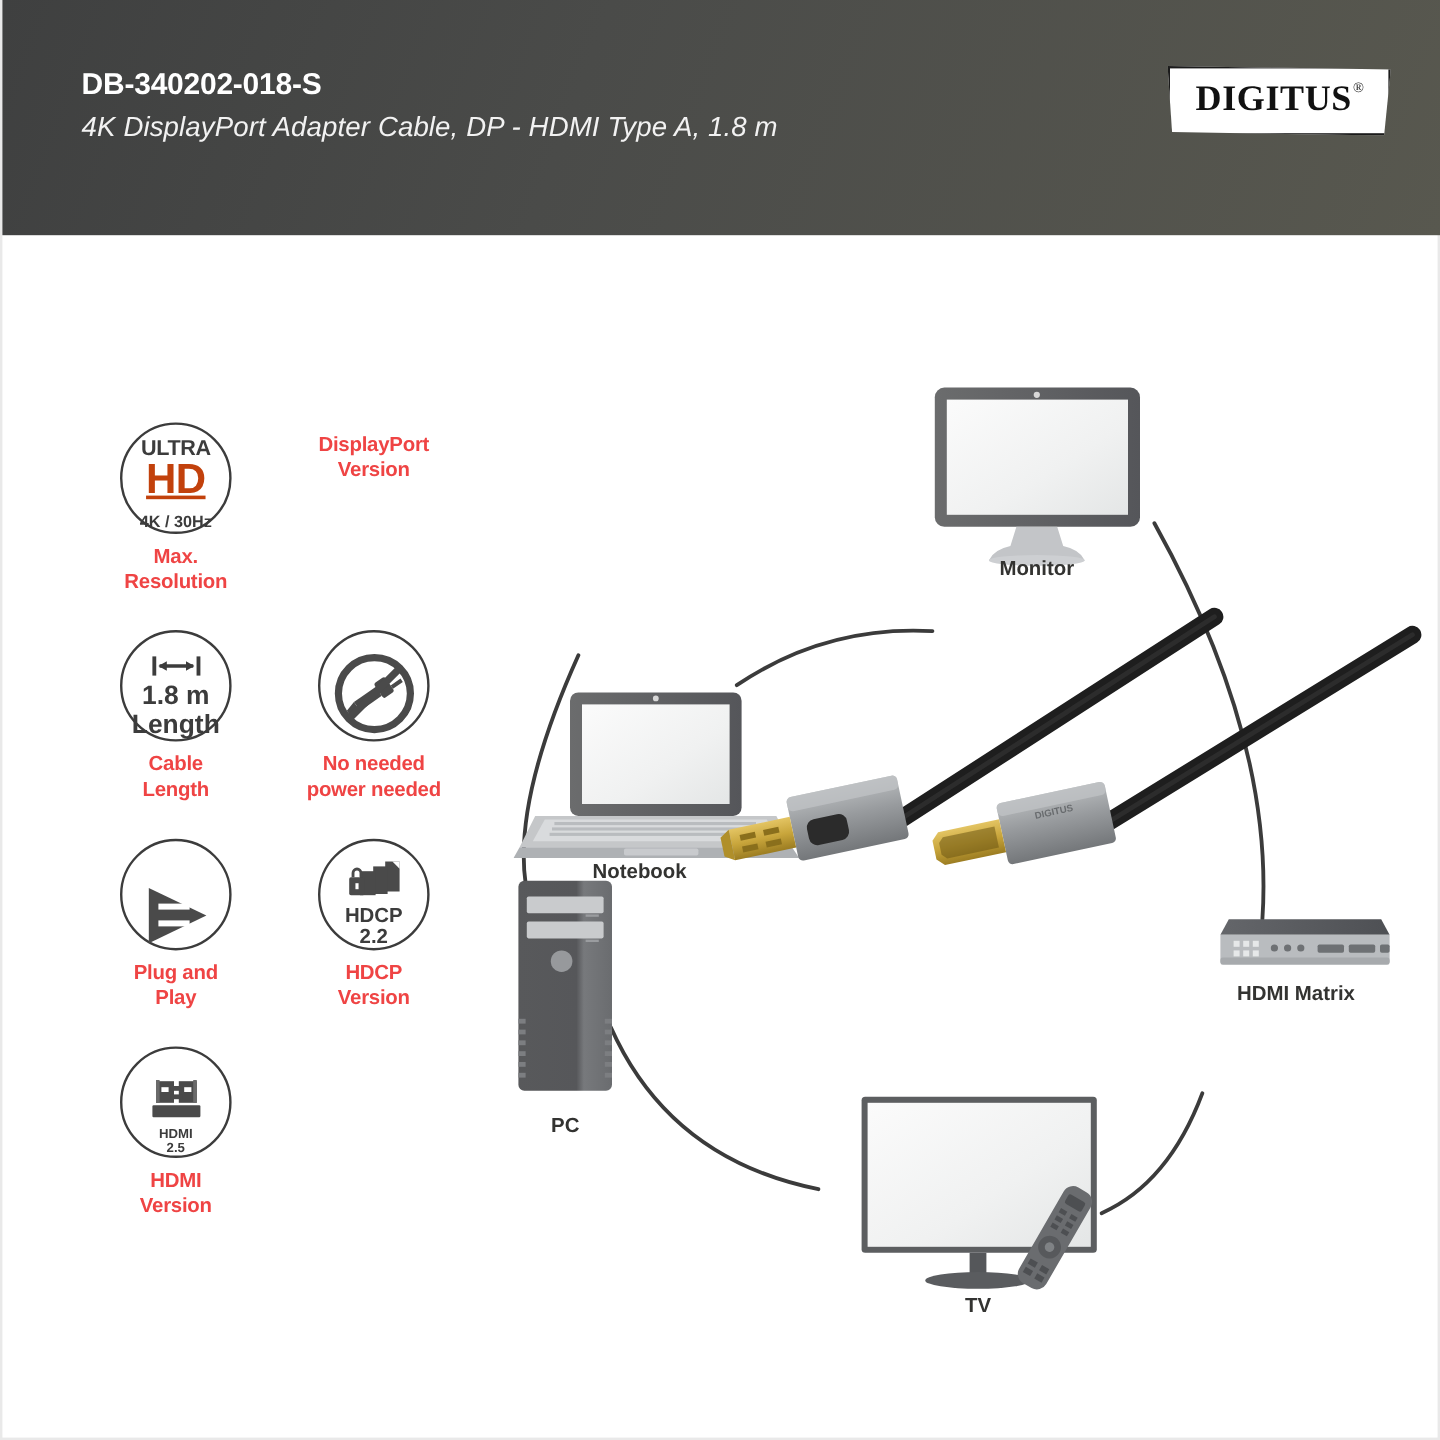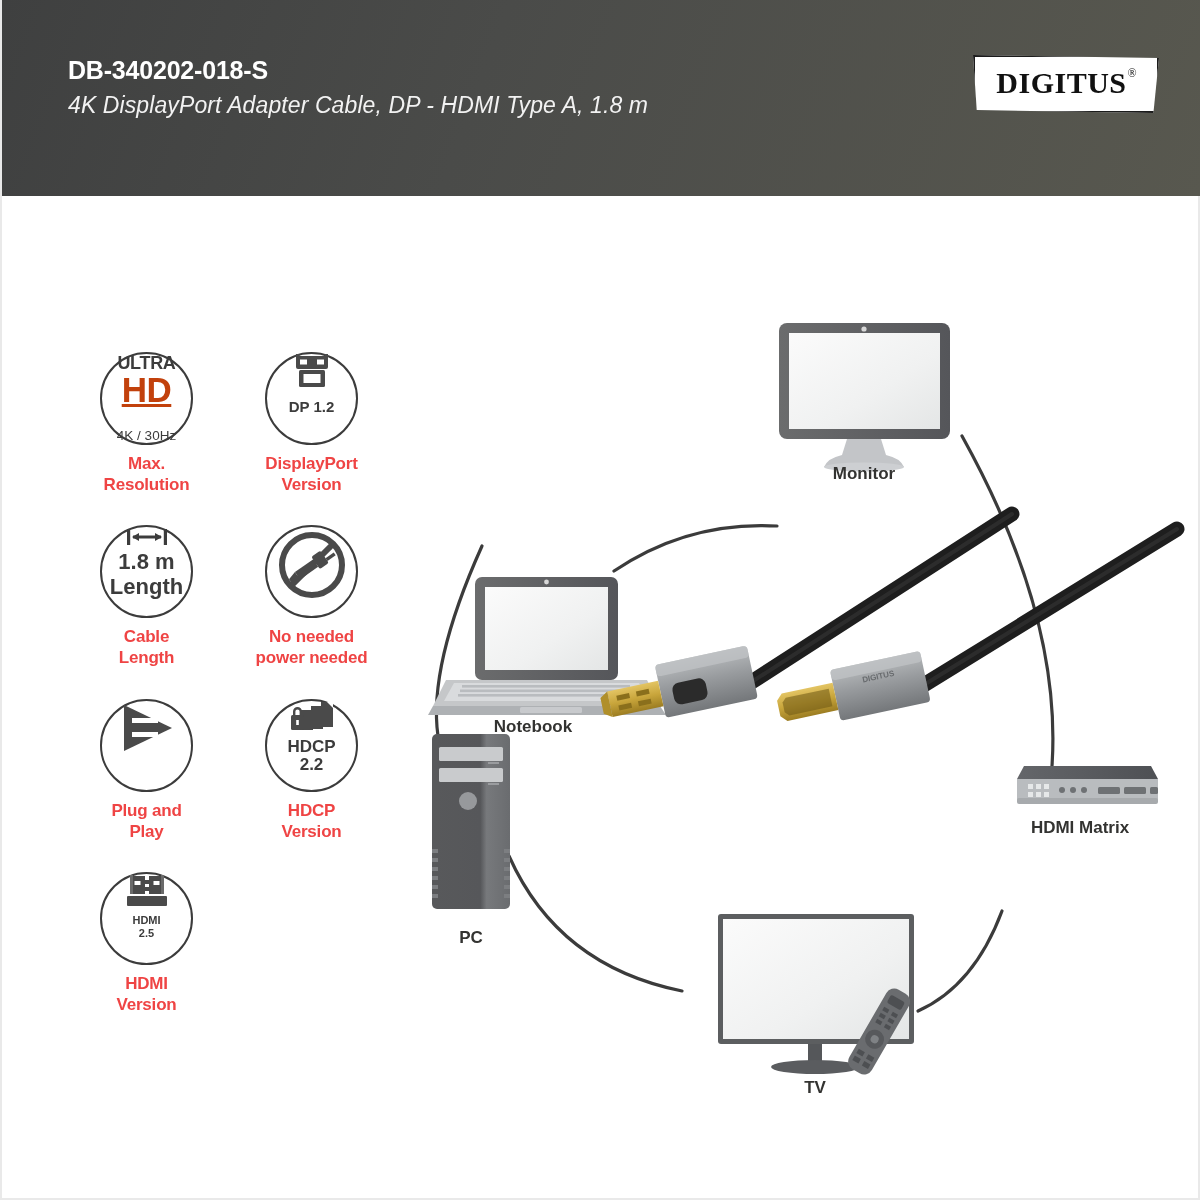--- a/index.html
+++ b/index.html
@@ -47,32 +47,32 @@
     font-size:12px;color:#111;position:relative;top:-11px;left:1px;
   }
 
   
   .features{position:absolute;left:62px;top:352px;width:330px;}
   .frow{display:flex;}
   .fcell{width:168px;text-align:center;}
   .circle{
     width:93px;height:93px;border-radius:50%;
     border:2.5px solid #3c3c3c;margin:0 auto;
-    display:flex;flex-direction:column;align-items:center;justify-content:flex-start;
+    display:flex;flex-direction:column;align-items:center;justify-content:flex-end;
     box-sizing:border-box;background:#fff;
   }
   .flabel{
     margin-top:9px;font-size:17px;font-weight:bold;color:#ef4444;
     line-height:1.22;letter-spacing:-0.2px;
   }
   .gap{height:30px;}
 
   .t-ultra{font-size:18px;font-weight:bold;color:#3c3c3c;line-height:1;letter-spacing:-0.3px;}
   .t-hd{font-size:35px;font-weight:bold;color:#c2410c;line-height:1.02;letter-spacing:-0.5px;text-decoration:underline;}
-  .t-small{font-size:13.5px;font-weight:normal;color:#3c3c3c;line-height:1.15;margin-top:20px;}
+  .t-small{font-size:13.5px;font-weight:bold;color:#3c3c3c;line-height:1.15;margin-top:10px;}
   .t-mid{font-size:22px;font-weight:bold;color:#3c3c3c;line-height:1.1;}
   .t-dp{font-size:15px;font-weight:bold;color:#3c3c3c;margin-top:4px;}
   .t-hdcp{font-size:17px;font-weight:bold;color:#3c3c3c;line-height:1.05;text-align:center;}
   .t-hdmi{font-size:11px;font-weight:bold;color:#3c3c3c;line-height:1.1;text-align:center;margin-top:2px;}
 
   
   .diagram{position:absolute;left:0;top:196px;width:1200px;height:1004px;}
   svg{display:block;}
 </style>
 </head>
@@ -98,33 +98,20 @@
           <div class="t-hd">HD</div>
           <div class="t-small">4K / 30Hz</div>
         </div>
         <div class="flabel">
           <div>Max.</div>
           <div>Resolution</div>
         </div>
       </div>
 
       <div class="fcell">
-        <div class="circle">
-          <svg width="52" height="40" viewBox="0 0 52 40">
-            <rect x="10" y="2" width="32" height="13" rx="2" fill="#4a4a4a"></rect>
-            <rect x="14" y="5.5" width="7" height="5" fill="#fff"></rect>
-            <rect x="31" y="5.5" width="7" height="5" fill="#fff"></rect>
-            <rect x="10" y="0" width="3.5" height="5" fill="#4a4a4a"></rect>
-            <rect x="38.5" y="0" width="3.5" height="5" fill="#4a4a4a"></rect>
-            <rect x="13" y="16" width="26" height="17" rx="1.5" fill="#4a4a4a"></rect>
-            <rect x="17.5" y="20" width="17" height="9" fill="#fff"></rect>
-            <rect x="18.5" y="29.5" width="15" height="2.5" fill="#4a4a4a"></rect>
-          </svg>
-          <div class="t-dp">DP 1.2</div>
-        </div>
         <div class="flabel">
           <div>DisplayPort</div>
           <div>Version</div>
         </div>
       </div>
     </div>
 
     <div class="gap"></div>
 
     <div class="frow">

